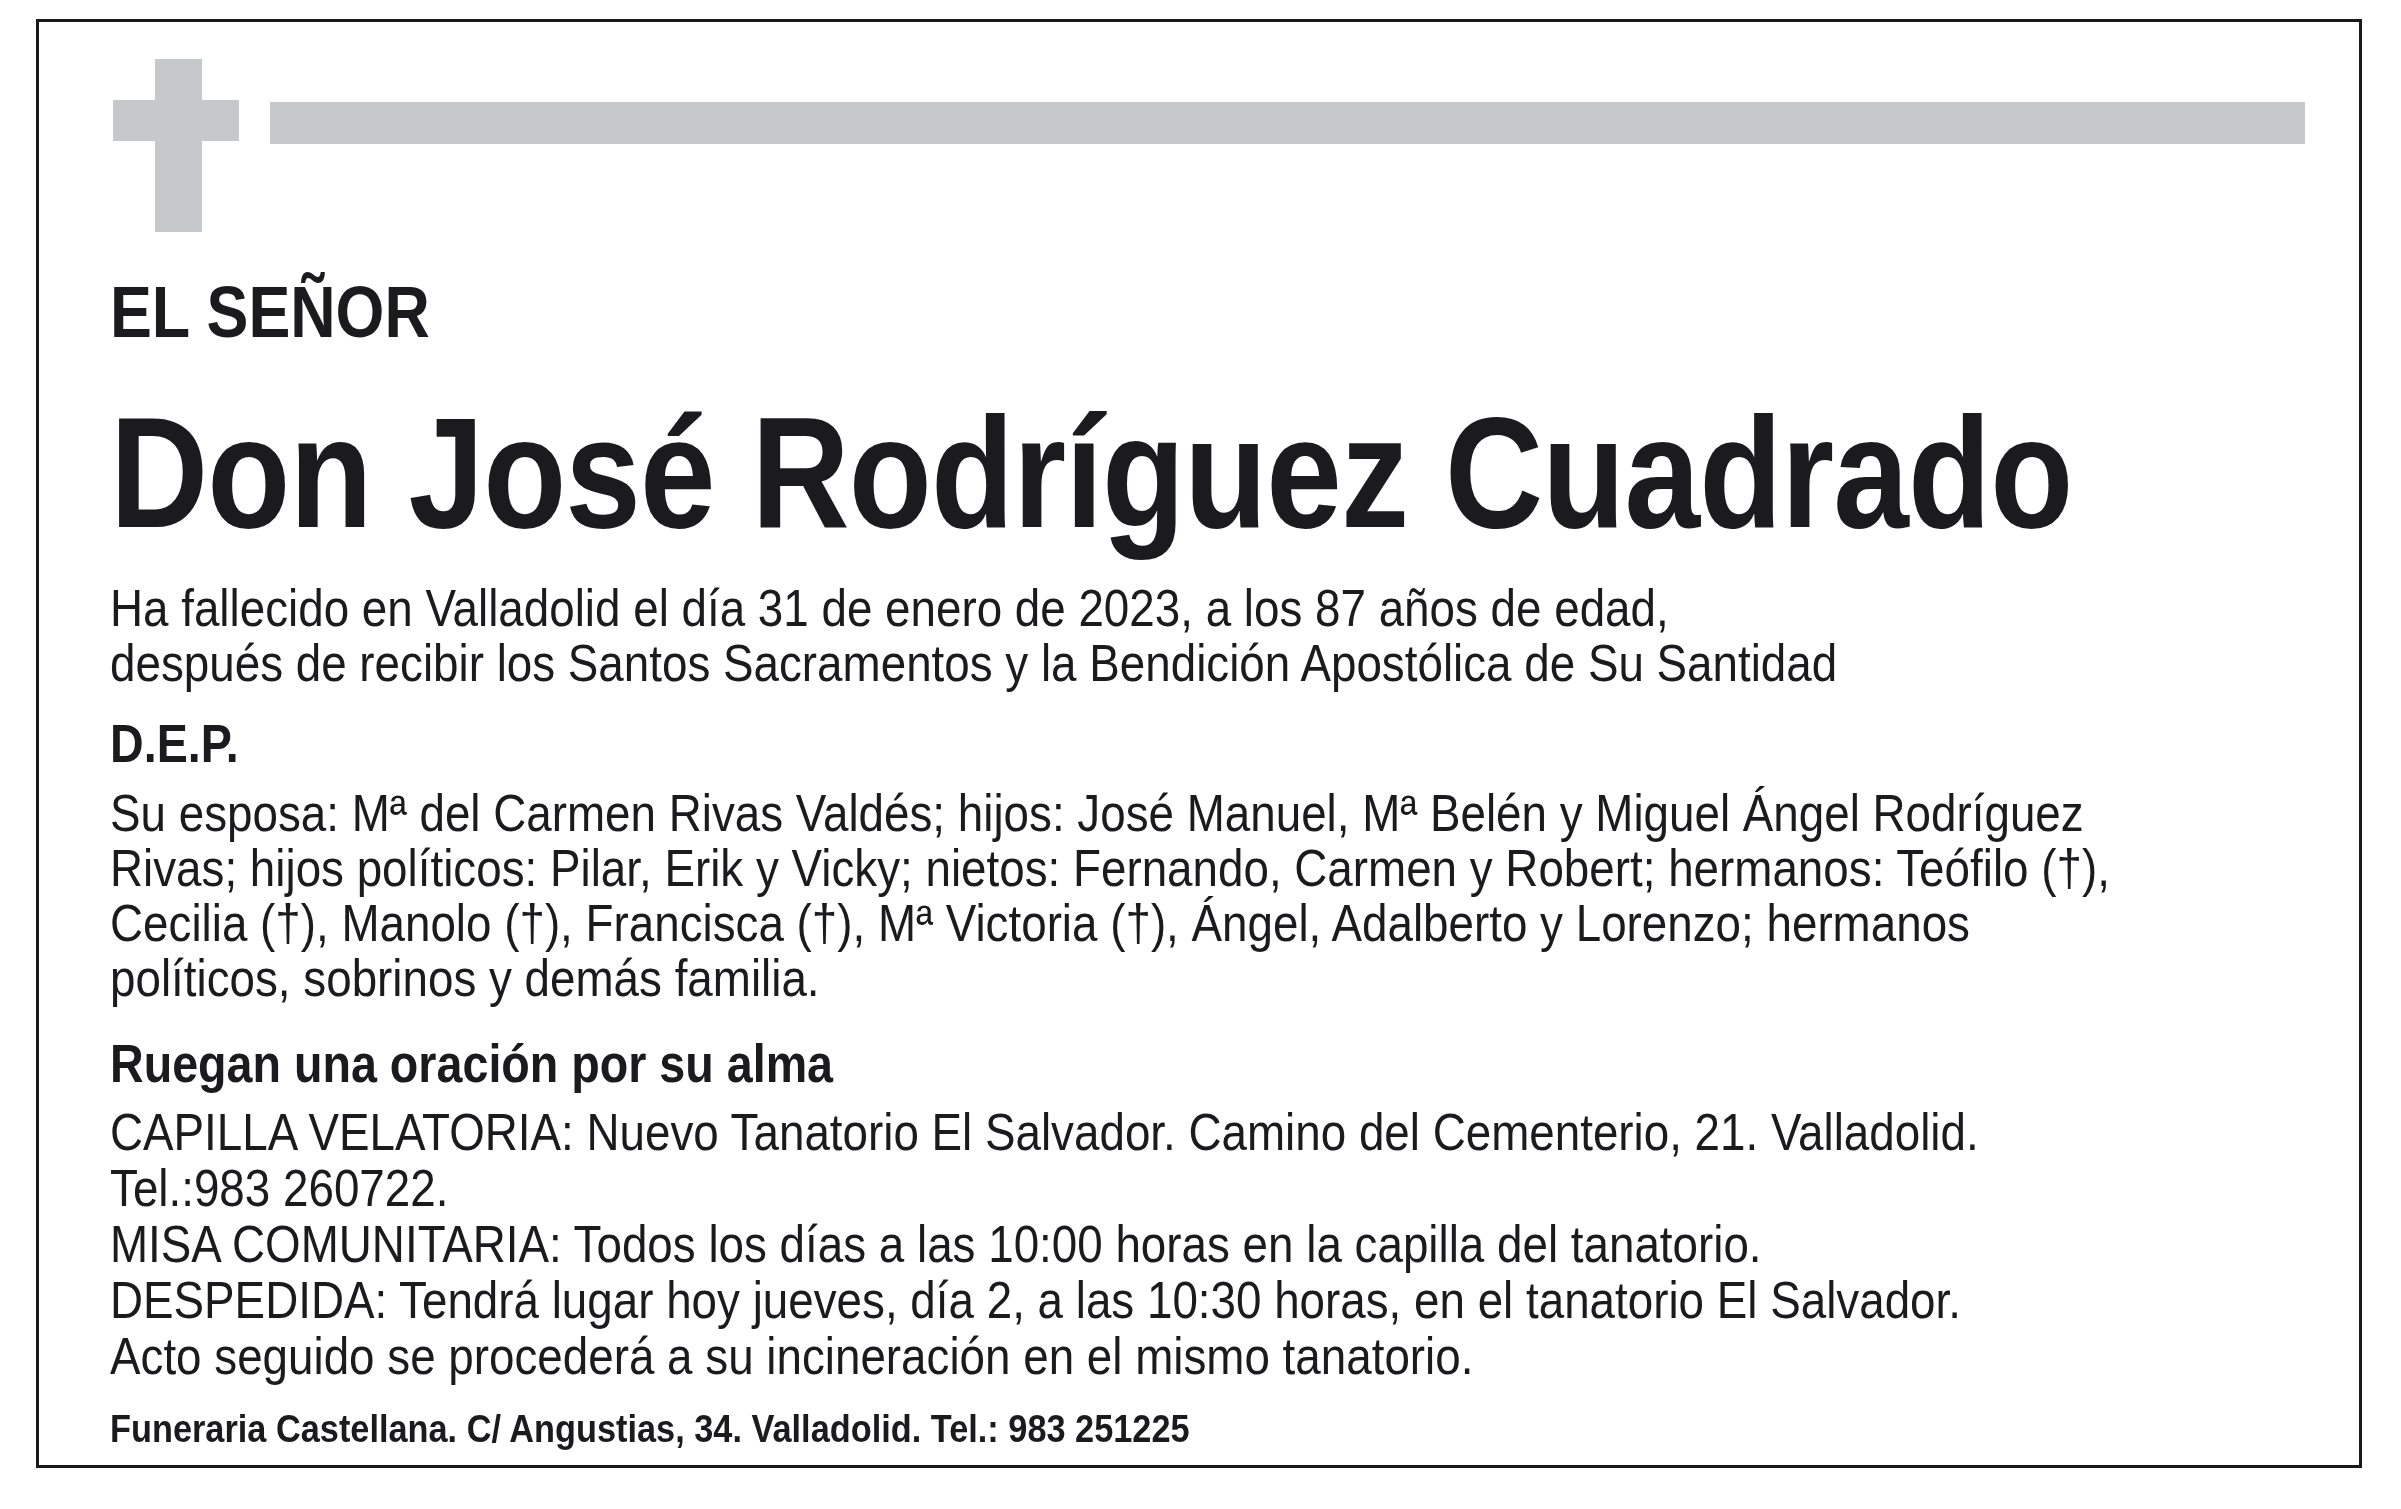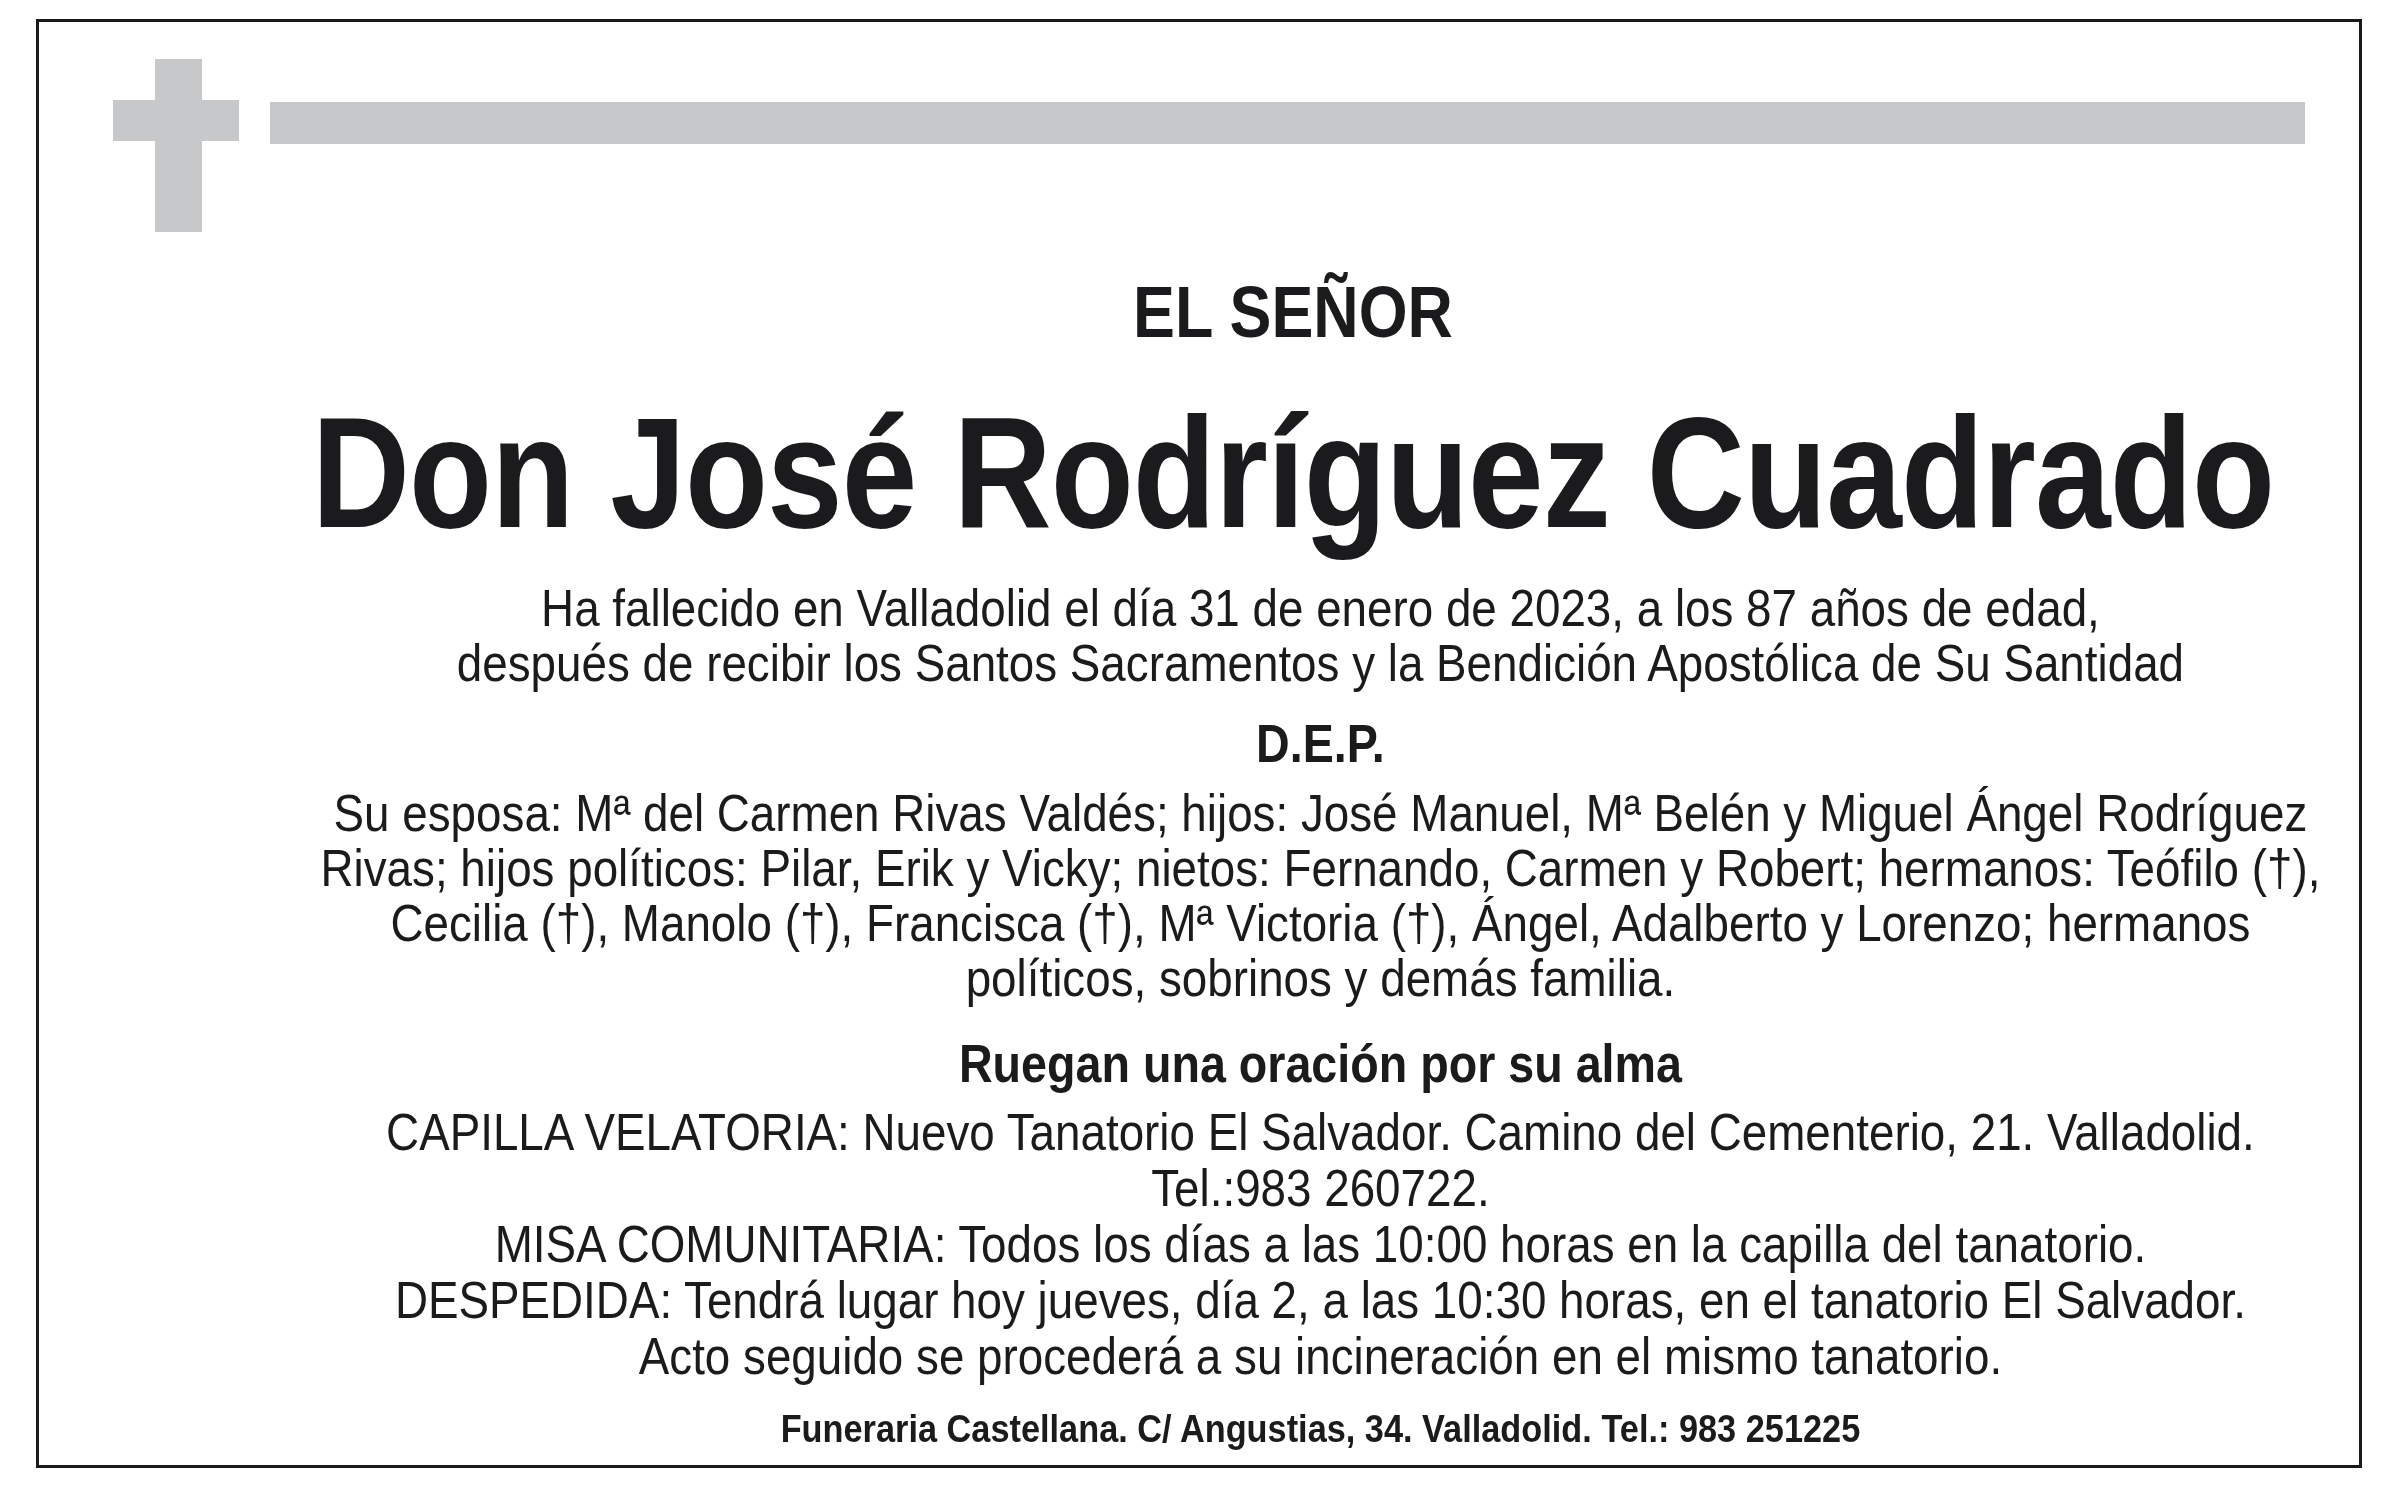--- a/index.html
+++ b/index.html
@@ -10,21 +10,20 @@
     position:relative;
     overflow:hidden;
   }
   .card{
     position:absolute;
     left:36px;top:18.7px;
     width:2320px;height:1443px;
     border:3.9px solid #1a1a1c;
     background:#ffffff;
     overflow:hidden;
-    text-align:center;
   }
   .shape{position:absolute;background:#c6c8ca;}
   .txt{
     position:absolute;
     color:#1b1b1d;
     white-space:pre-line;
     transform-origin:0 0;
     width:2751px;
   }
   .condensed{transform:scaleX(0.88);}

